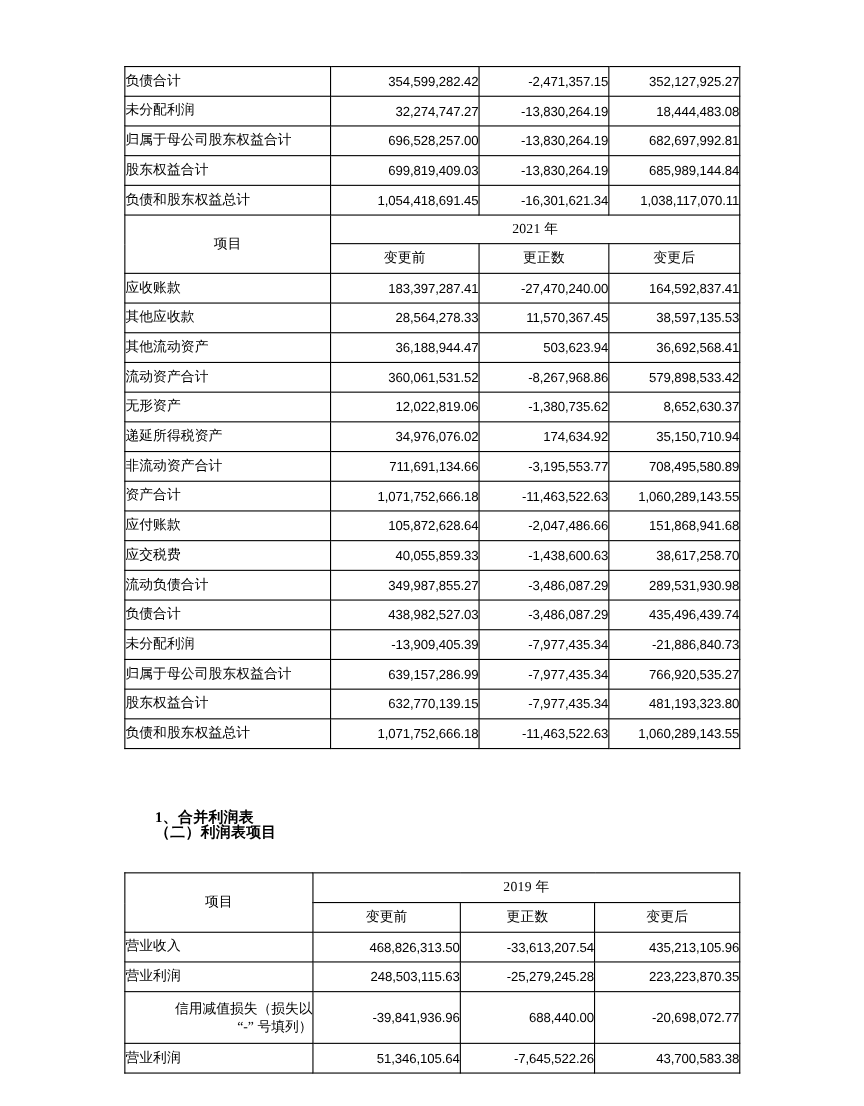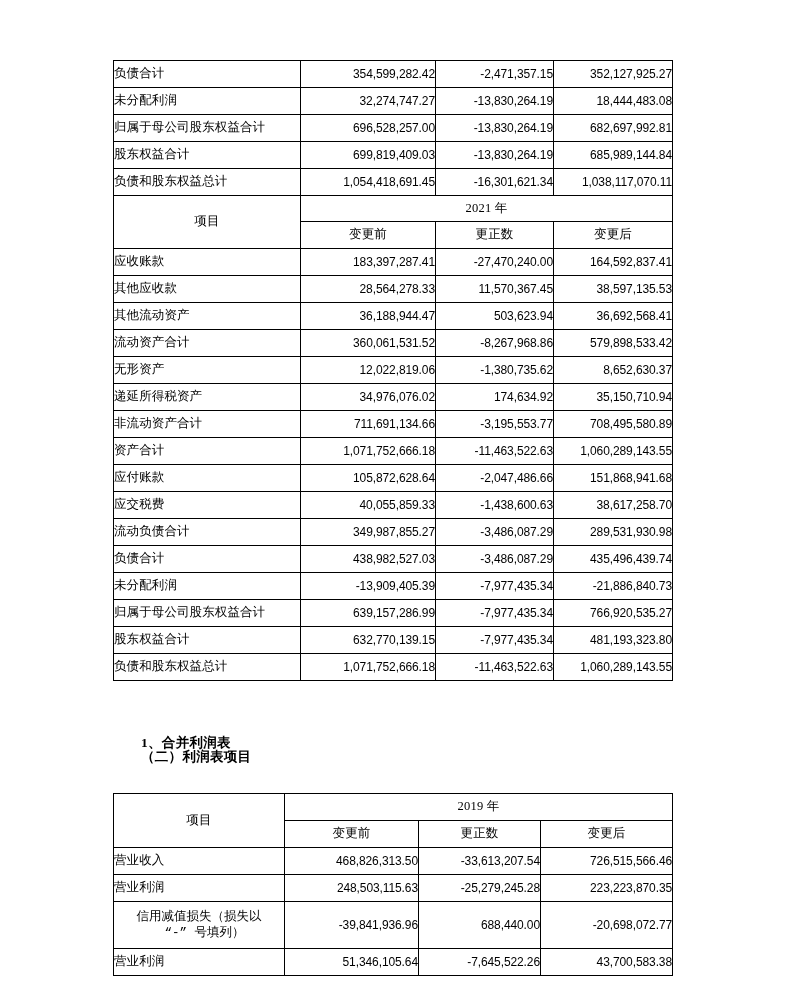--- a/index.html
+++ b/index.html
@@ -48,24 +48,23 @@
     font-family: "Liberation Sans", "DejaVu Sans", sans-serif;
     font-size: 12px;
     letter-spacing: -0.1px;
   }
   th.hd, td.hd {
     text-align: center;
     padding: 4px 3px;
     letter-spacing: 0.2px;
   }
   td.lbl-multi {
-    text-align: center;
+    text-align: right;
     padding: 2px 4px 2px 7px;
     line-height: 1.28;
-    font-family: Liberation Mono, monospace;
   }
   .indent-line {
     display: block;
     padding-left: 11px;
   }
 
   
   #table-balance-sheet {
     position: absolute;
     left: 113px;
@@ -290,21 +289,21 @@
         <td class="hd">变更前</td>
         <td class="hd">更正数</td>
         <td class="hd">变更后</td>
       </tr>
     </tbody>
     <tbody>
         <tr class="body-row">
           <td class="lbl">营业收入</td>
           <td class="num">468,826,313.50</td>
           <td class="num">-33,613,207.54</td>
-          <td class="num">726,515,566.46</td>
+          <td class="num">435,213,105.96</td>
         </tr>
         <tr class="body-row">
           <td class="lbl">营业利润</td>
           <td class="num">248,503,115.63</td>
           <td class="num">-25,279,245.28</td>
           <td class="num">223,223,870.35</td>
         </tr>
         <tr class="body-row tall-row">
           <td class="lbl-multi"><span>信用减值损失（损失以</span><span class="indent-line">“-” 号填列）</span></td>
           <td class="num">-39,841,936.96</td>

